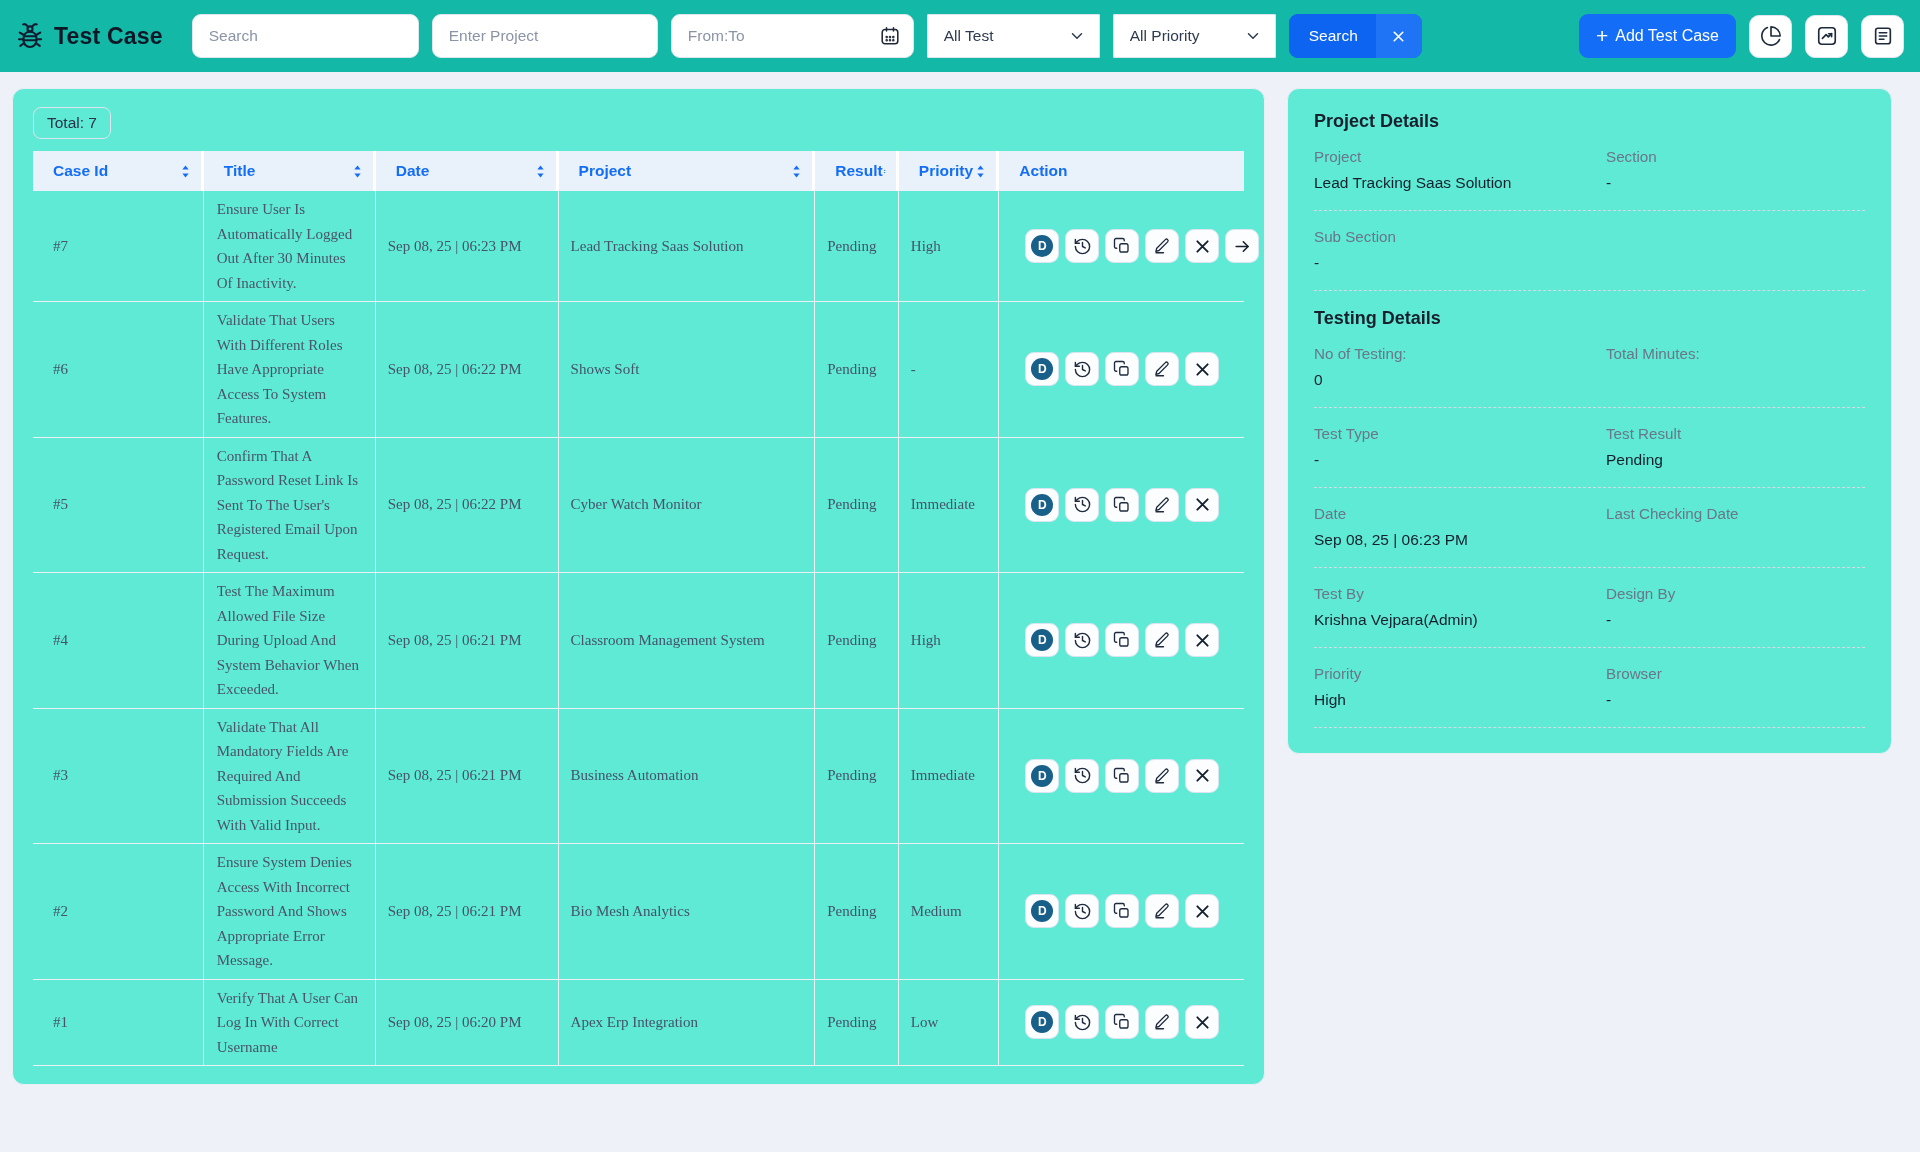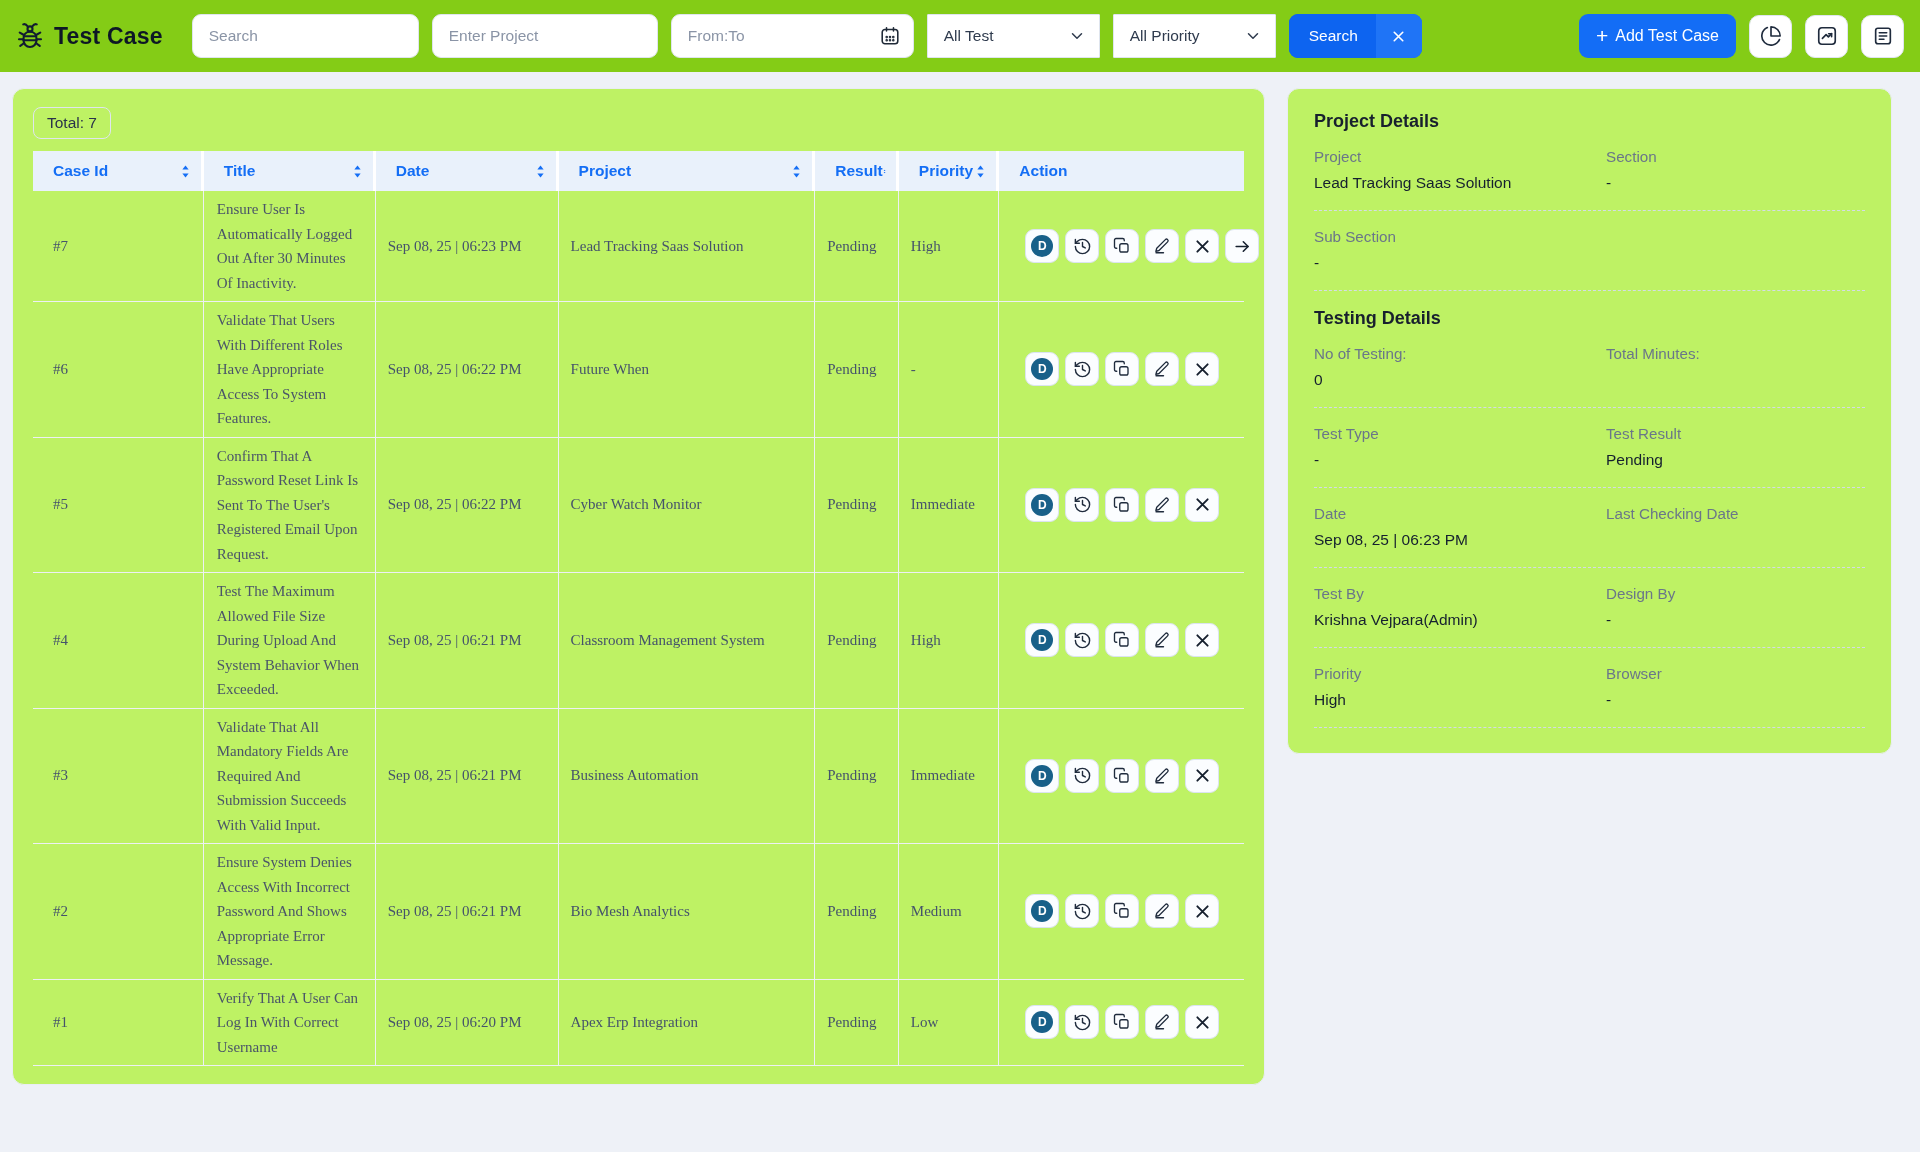--- a/index.html
+++ b/index.html
@@ -6,21 +6,21 @@
   html,body { margin:0; padding:0; overflow:hidden; }
   body {
     width:1920px; height:1152px;
     background:#eef1f7;
     font-family:"Liberation Sans", sans-serif;
     color:#1e293b;
   }
 
   
   .topbar {
-    height:72px; background:#84cc16;
+    height:72px; background:#14b8a6;
     display:flex; align-items:center;
     padding:0 16px 0 15px; gap:13px;
   }
   .brand { display:flex; align-items:center; gap:9px; margin-right:16px; }
   .brand-title { font-size:23px; font-weight:700; color:#0d1726; letter-spacing:.2px; white-space:nowrap; }
   .tb-input {
     height:44px; border:1px solid #dfe5ee; border-radius:9px;
     padding:0 16px; font-size:15.5px; color:#334155; background:#fff; outline:none;
     font-family:"Liberation Sans", sans-serif;
   }
@@ -52,21 +52,21 @@
     cursor:pointer; font-family:"Liberation Sans", sans-serif; white-space:nowrap;
   }
   .add-btn .plus { font-size:21px; font-weight:400; line-height:1; margin-top:-2px; }
   .icon-btn {
     width:43px; height:43px; border:1px solid #dfe5ee; border-radius:10px; background:#fff;
     display:flex; align-items:center; justify-content:center; cursor:pointer; flex:0 0 auto;
   }
 
   
   .page { display:flex; align-items:flex-start; gap:22px; padding:16px 28px 0 12px; }
-  .card { background:#bef264; border:1px solid #e9edf4; border-radius:12px; }
+  .card { background:#5eead4; border:1px solid #e9edf4; border-radius:12px; }
   .table-card { width:1253px; padding:18px 20px; }
   .details-card { flex:1; padding:20px 26px 8px; }
 
   
   .total-badge {
     display:inline-block; border:1px solid #dfe5ee; border-radius:8px;
     padding:6px 13px; font-size:15.5px; color:#29324a; margin-bottom:12px;
   }
   table { width:100%; border-collapse:separate; border-spacing:0; table-layout:fixed; }
   thead th {
@@ -311,21 +311,21 @@
           </svg>
         </button>
       </div>
     </td>
   </tr>
 
   <tr>
     <td class="c-id">#6</td>
     <td class="c-title">Validate That Users With Different Roles Have Appropriate Access To System Features.</td>
     <td class="c-date">Sep 08, 25 | 06:22 PM</td>
-    <td class="c-project">Future When</td>
+    <td class="c-project">Shows Soft</td>
     <td class="c-result">Pending</td>
     <td class="c-priority">-</td>
     <td class="c-action">
       <div class="actions">
         <button class="act-btn">
           <span class="d-badge">D</span>
         </button>
         <button class="act-btn">
           <svg viewBox="0 0 24 24" width="19" height="19" fill="none" stroke="#1f2b3d" stroke-width="1.8" stroke-linecap="round" stroke-linejoin="round">
             <path d="M3 12a9 9 0 1 0 9-9 9.75 9.75 0 0 0-6.74 2.74L3 8"></path>

